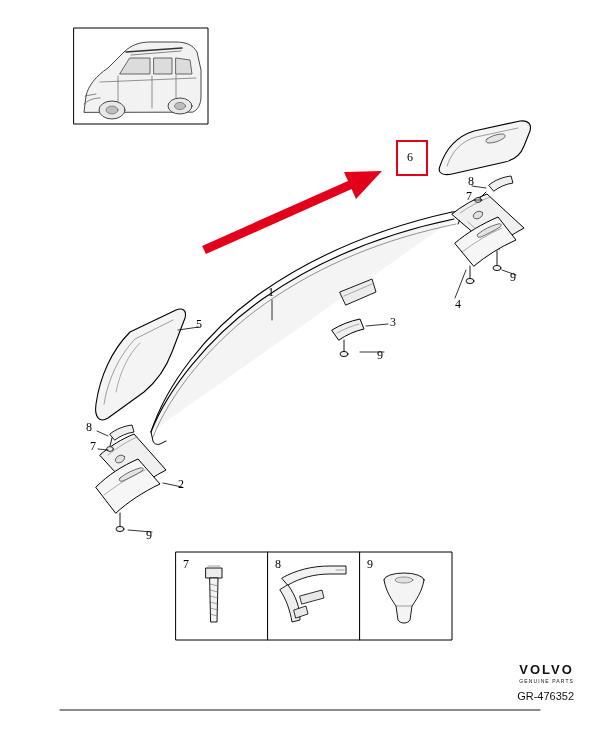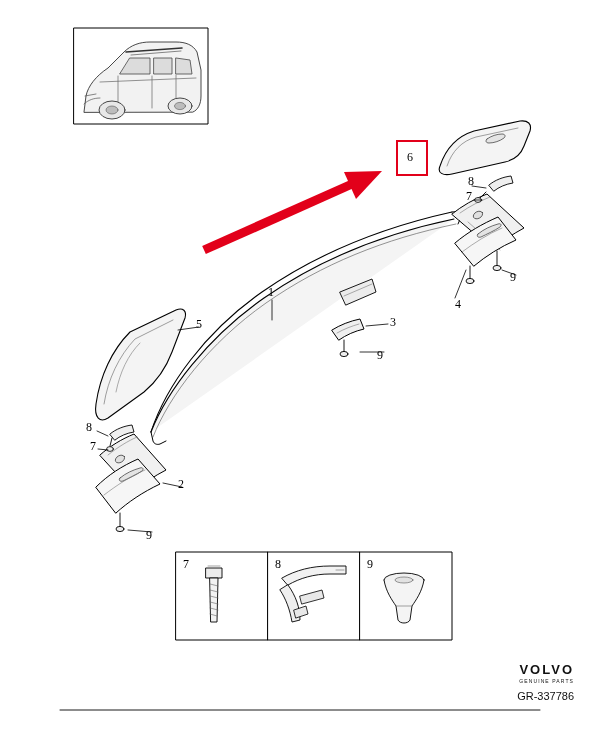--- a/index.html
+++ b/index.html
@@ -39,21 +39,21 @@
   .highlight-box {
     position: absolute;
     border: 2px solid #e2001a;
     box-sizing: border-box;
     background: transparent;
   }
   .volvo-block {
     position: absolute;
     right: 26px;
     bottom: 52px;
-    text-align: right;
+    text-align: left;
   }
   .volvo-word {
     font-family: "Liberation Sans", sans-serif;
     font-size: 13px;
     font-weight: bold;
     letter-spacing: 2px;
     color: #111;
   }
   .volvo-sub {
     font-family: "Liberation Sans", sans-serif;
@@ -243,15 +243,15 @@
   <div class="lbl serif" style="left:275px; top:558px;">8</div>
   <div class="lbl serif" style="left:367px; top:558px;">9</div>
 
   <div class="highlight-box" style="left:396px; top:140px; width:32px; height:36px;"></div>
   <div class="lbl serif" style="left:407px; top:151px;">6</div>
 
   <div class="volvo-block">
     <div class="volvo-word">VOLVO</div>
     <div class="volvo-sub">GENUINE PARTS</div>
   </div>
-  <div class="doc-code">GR-337786</div>
+  <div class="doc-code">GR-476352</div>
 
 </div>
 
 </body></html>

